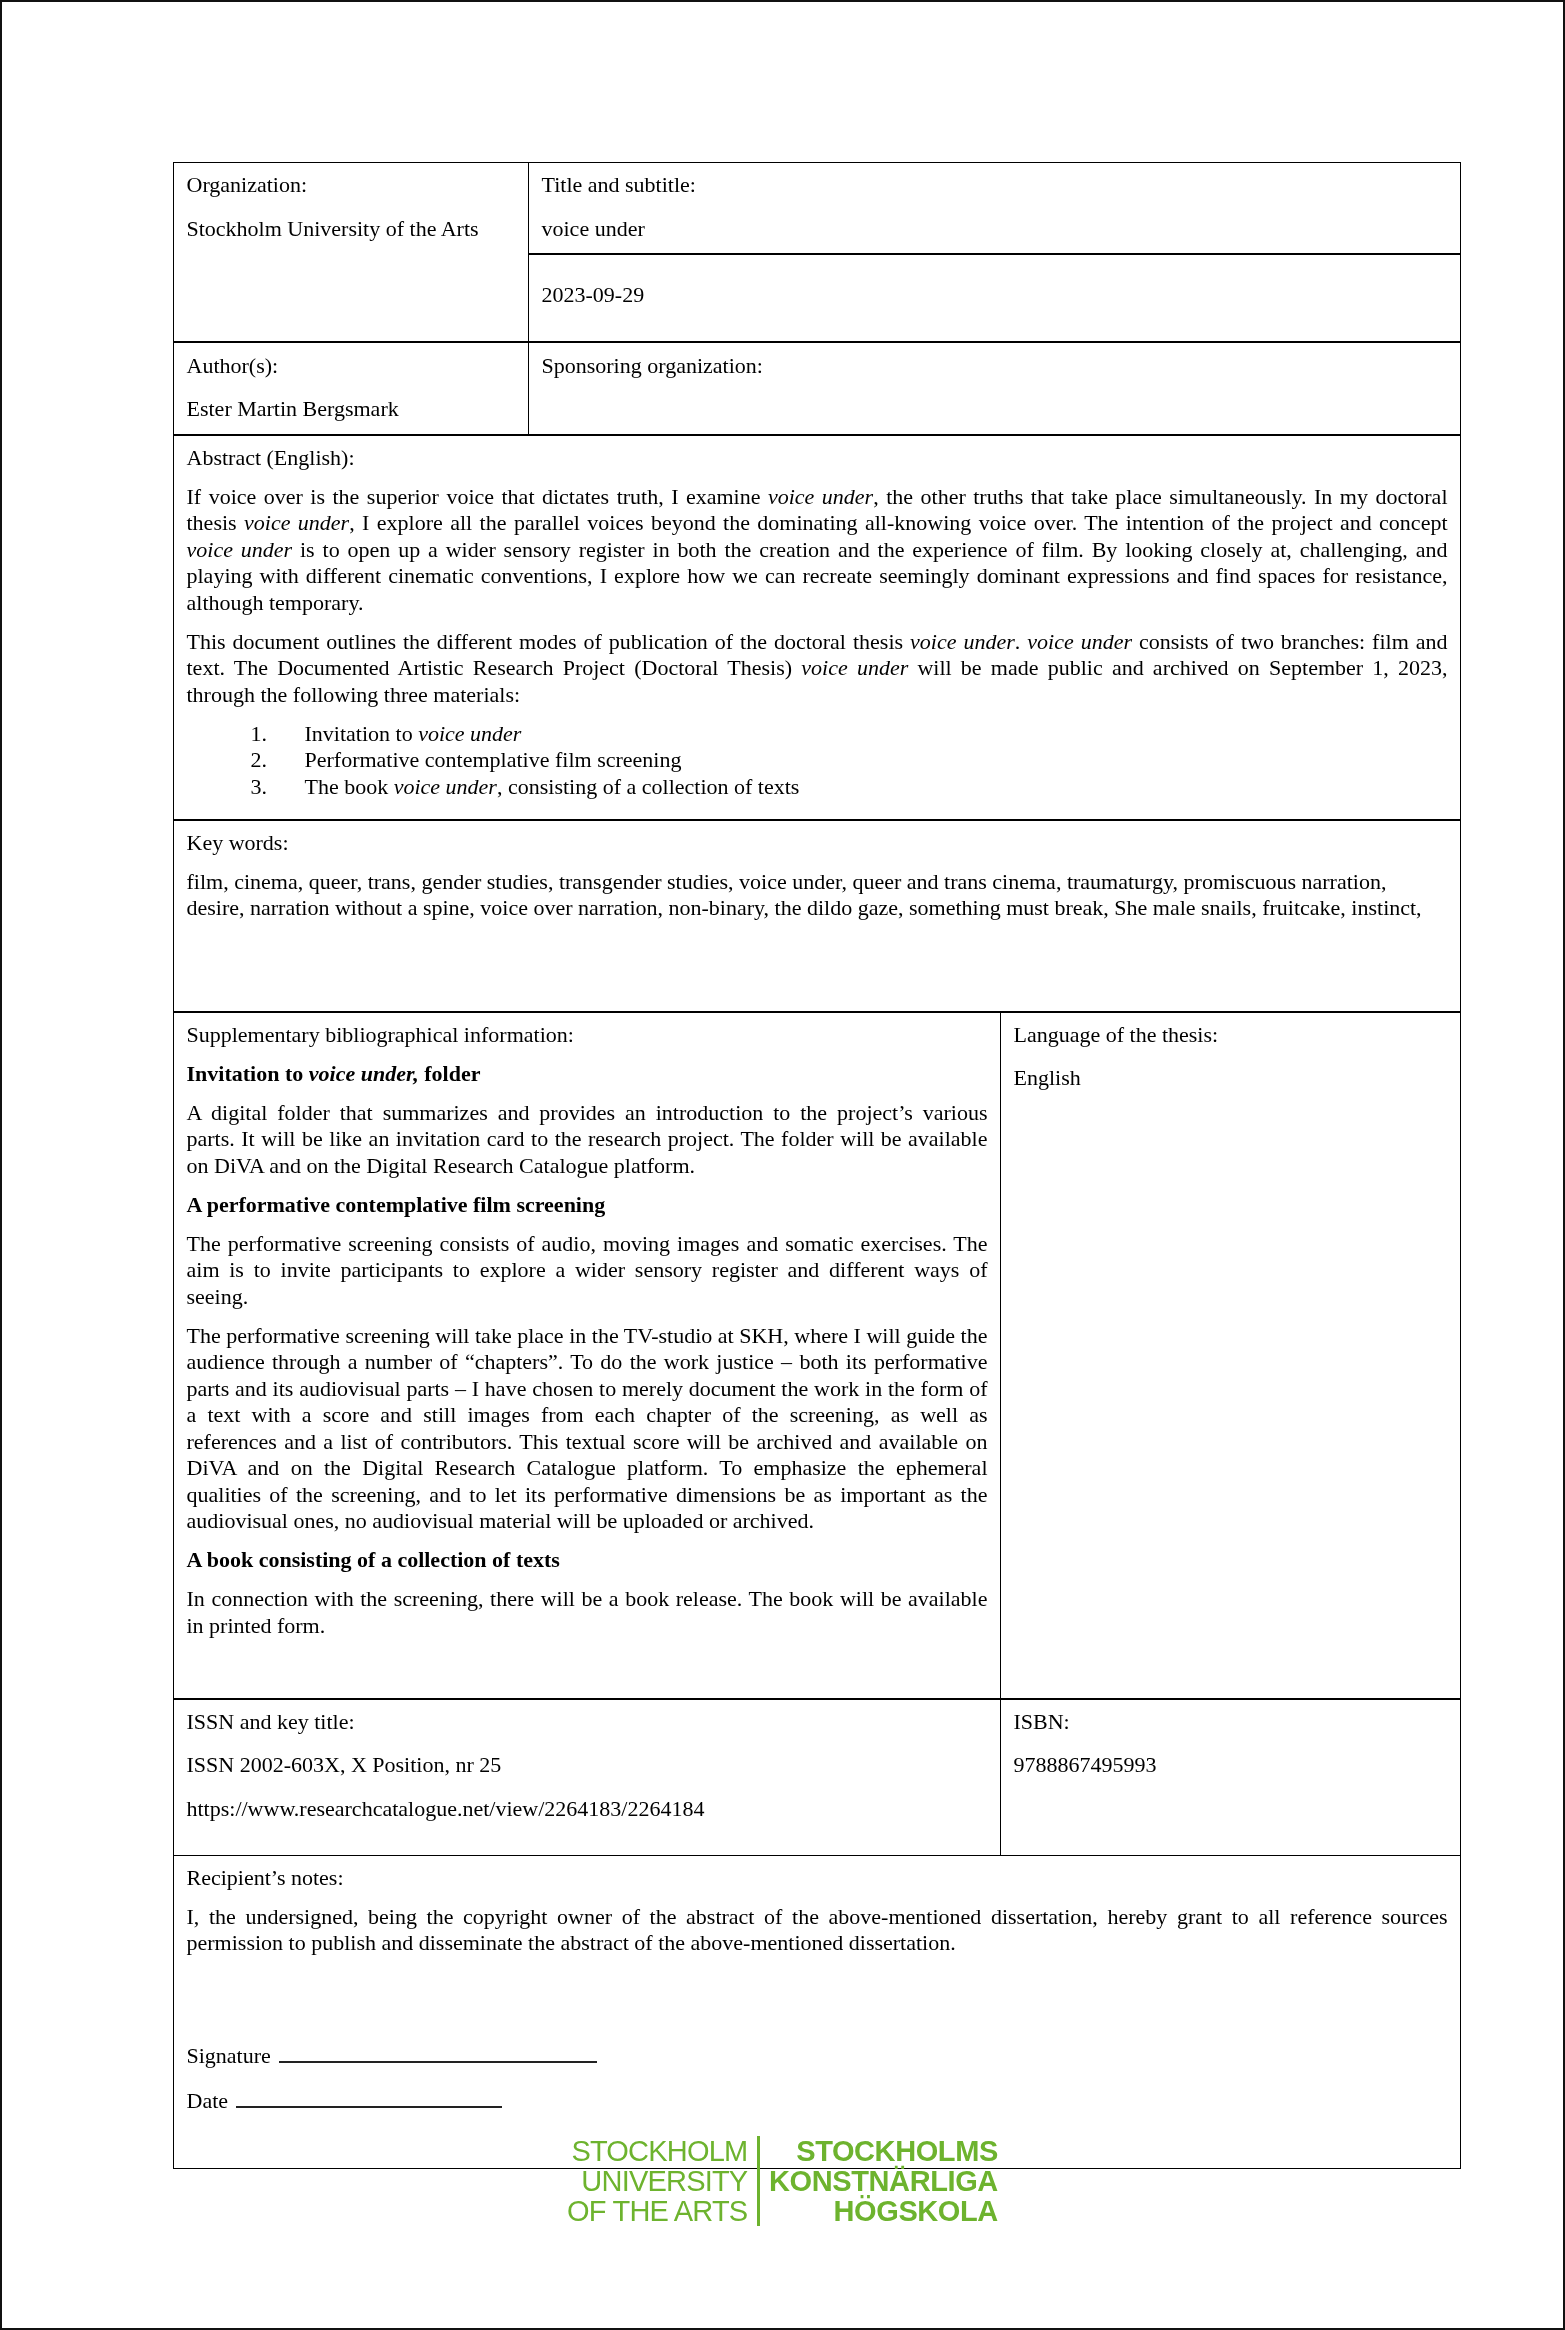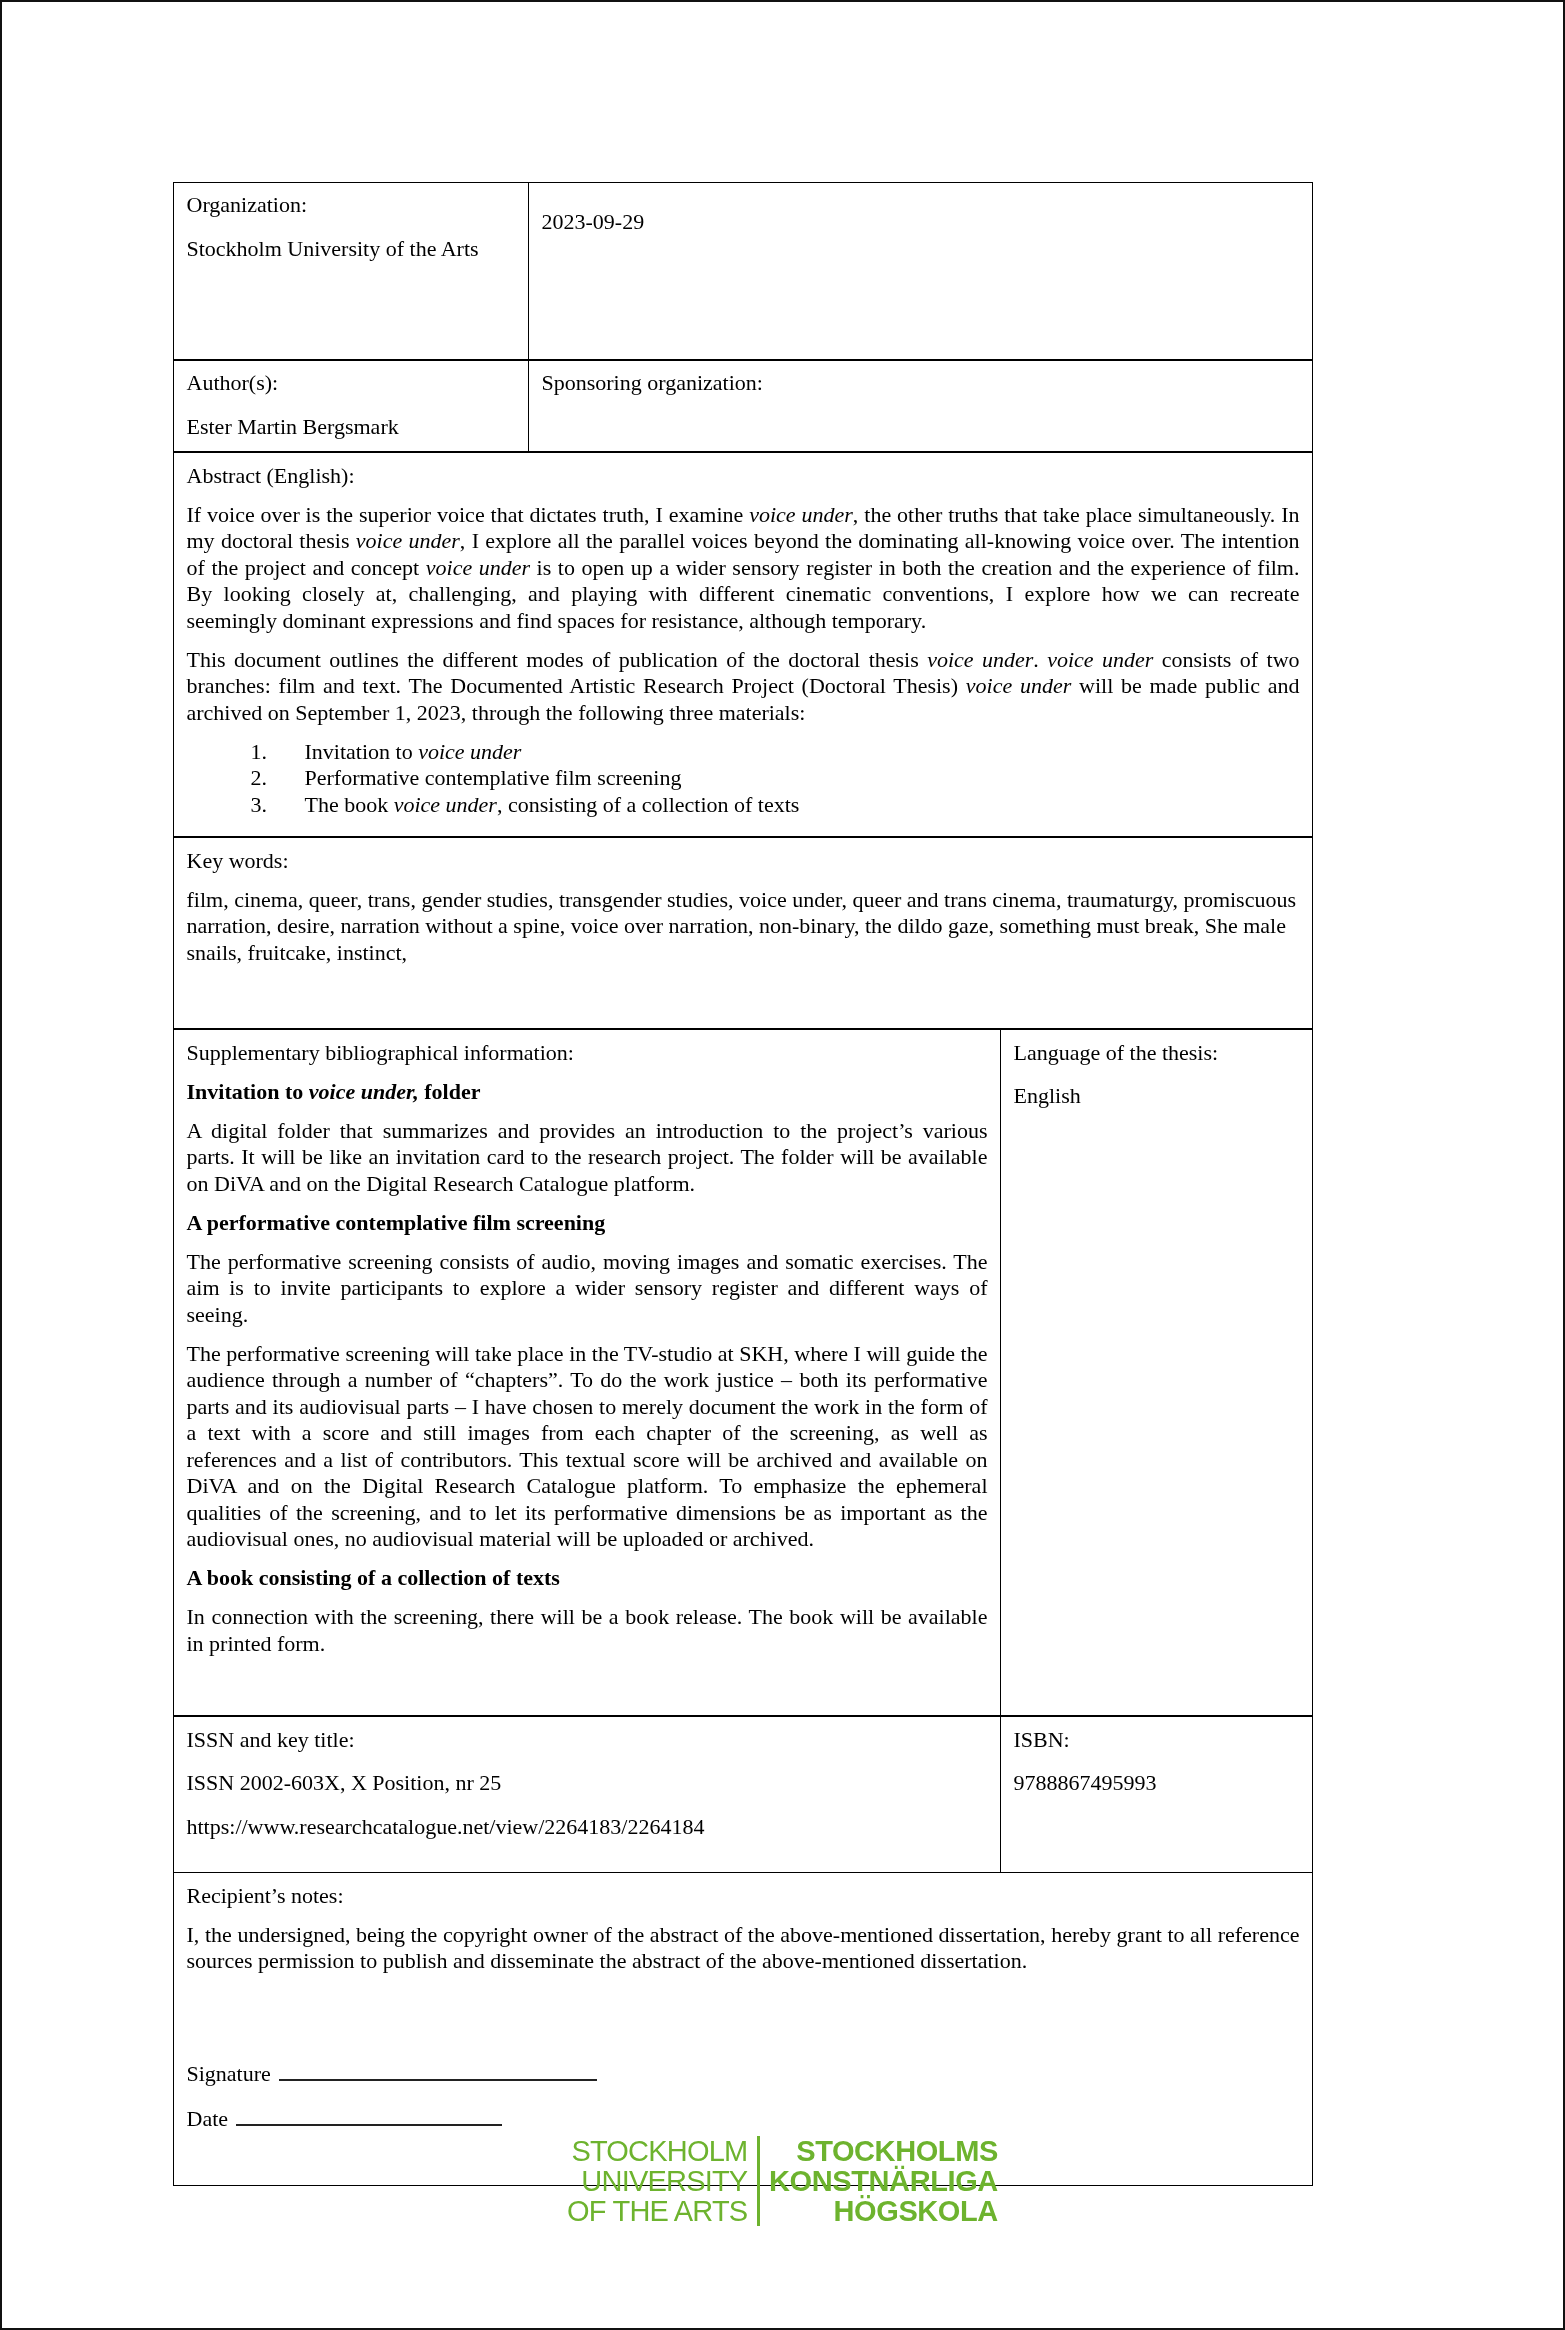--- a/index.html
+++ b/index.html
@@ -10,22 +10,22 @@
     font-family:"Liberation Serif", serif;
     color:#000;
   }
   .page-frame {
     position:absolute; inset:0;
     border:2.3px solid #111;
     pointer-events:none;
   }
   .doc-table {
     position:absolute;
-    left:173px; top:182px;
-    width:1140px;
+    left:173px; top:162px;
+    width:1288px;
     border:1.6px solid #000;
     font-size:22px;
     line-height:26.5px;
   }
   .trow { display:flex; width:100%; }
   .trow + .trow { border-top:2.3px solid #000; }
   .cell { padding:9.3px 12.5px 11px 12.5px; }
   .vdiv { border-left:1.6px solid #000; }
 
   
@@ -86,20 +86,24 @@
 <div class="page-frame"></div>
 
 <div class="doc-table">
 
   <div class="trow row1">
     <div class="cell col-a">
       <span class="label">Organization:</span>
       <span class="value">Stockholm University of the Arts</span>
     </div>
     <div class="col-b vdiv">
+      <div class="cell sub">
+        <span class="label">Title and subtitle:</span>
+        <span class="value">voice under</span>
+      </div>
       <div class="cell sub">
         <span class="value">2023-09-29</span>
       </div>
     </div>
   </div>
 
   <div class="trow row2">
     <div class="cell col-a">
       <span class="label">Author(s):</span>
       <span class="value">Ester Martin Bergsmark</span>

